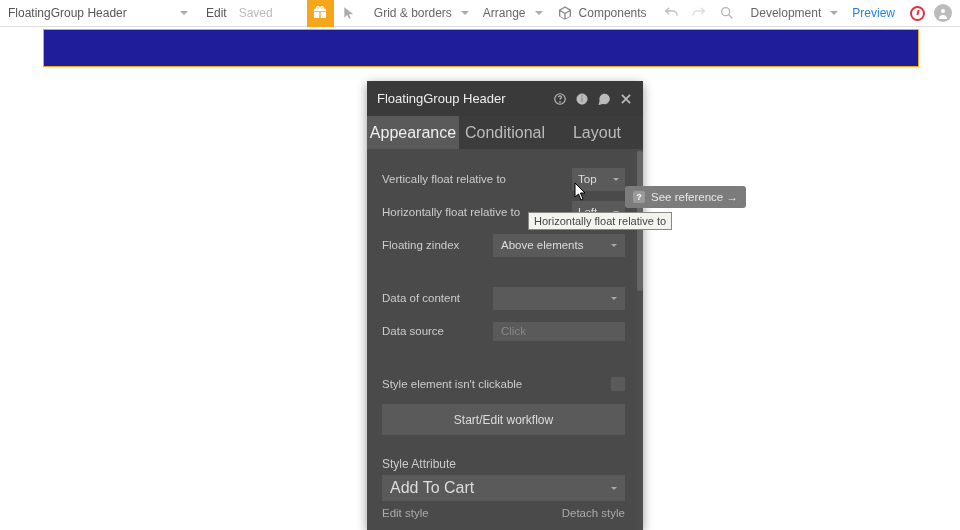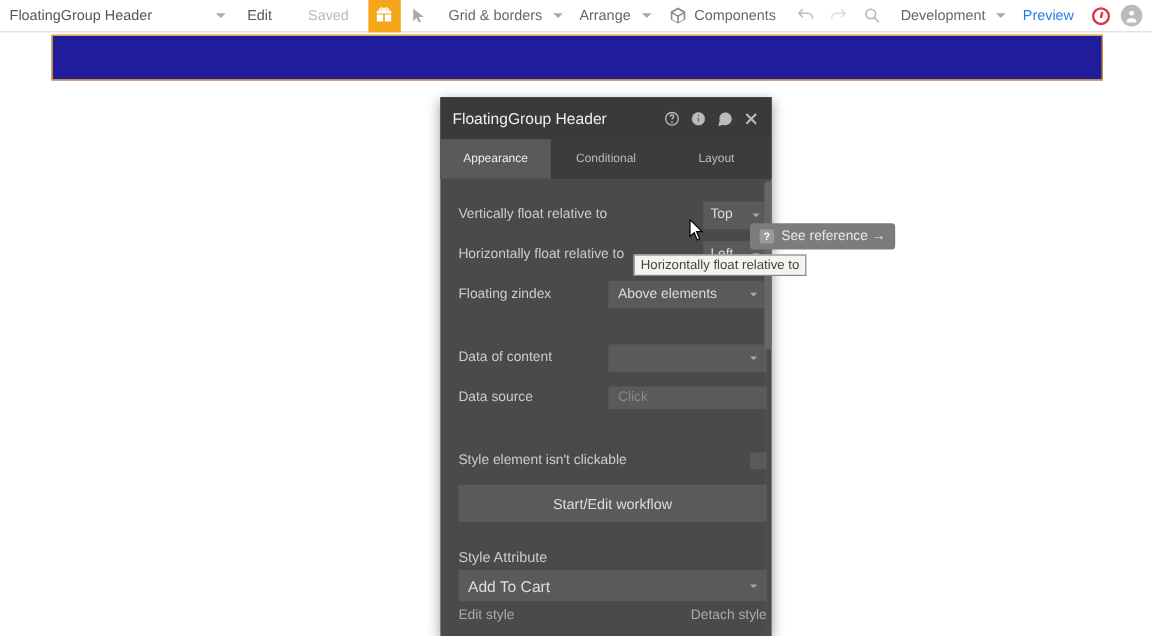--- a/index.html
+++ b/index.html
@@ -2,21 +2,21 @@
 <html><head>
   <meta charset="utf-8">
   <style>
     * { box-sizing: border-box; margin: 0; padding: 0; font-family: -apple-system, BlinkMacSystemFont, "Segoe UI", Arial, sans-serif; }
     body { width: 960px; height: 530px; overflow: hidden; background: #fff; position: relative; }
 
     .topbar { height: 27px; display: flex; align-items: center; border-bottom: 1px solid #ddd; font-size: 12px; color: #555; position: relative; }
     .el-select { display: flex; align-items: center; padding: 0 10px 0 8px; width: 198px; height: 100%; justify-content: space-between; cursor: pointer; }
     .caret-down { width: 0; height: 0; border-left: 4px solid transparent; border-right: 4px solid transparent; border-top: 4px solid #aaa; }
     .tb-text { padding: 0 8px; color: #555; }
-    .tb-saved { color: #bbb; padding-left: 4px; margin-left: 18px; }
+    .tb-saved { color: #bbb; padding-left: 4px; }
     .spacer { flex: 1 1 auto; }
     .gift-sq { width: 27px; height: 27px; background: #f6a61a; display: flex; align-items: center; justify-content: center; color: #fff; }
     .gift-icon svg { width: 16px; height: 16px; }
     .tb-item { display: flex; align-items: center; gap: 6px; padding: 0 10px; height: 100%; color: #666; }
     .tb-item.dd { padding-right: 4px; }
     .tb-caret { margin-left: 3px; }
     .cube-icon { width: 16px; height: 16px; }
     .undo-icon, .redo-icon, .search-ic { width: 16px; height: 16px; opacity: 0.55; }
     .preview { color: #267fe5; }
     .circle-dot { width: 15px; height: 15px; border: 2px solid #d34; border-radius: 50%; position: relative; }
@@ -27,31 +27,31 @@
 
     .canvas { position: relative; height: 503px; }
     .header-rect { position: absolute; left: 43px; top: 2px; width: 876px; height: 38px; background: #201d9b; border: 1px solid #f6a61a; }
 
     .panel { position: absolute; left: 367px; top: 54px; width: 276px; height: 449px; background: #4a4a4a; box-shadow: 0 3px 10px rgba(0,0,0,.4); color: #d6d6d6; font-size: 12px; }
     .panel-hdr { height: 35px; background: #3a3a3a; display: flex; align-items: center; padding: 0 10px; justify-content: space-between; }
     .panel-title { color: #eee; font-size: 13px; }
     .hdr-icons { display: flex; gap: 8px; align-items: center; }
     .hdr-ic { width: 14px; height: 14px; fill: #bbb; stroke: #bbb; }
     .tabs { display: flex; height: 33px; background: #3c3c3c; }
-    .tab { flex: 1; display: flex; align-items: center; justify-content: center; color: #bbb; font-size: 10px; text-align: right; }
+    .tab { flex: 1; display: flex; align-items: center; justify-content: center; color: #bbb; font-size: 16px; text-align: right; }
     .tab.active { background: #5a5a5a; color: #eee; }
-    .body { padding: 0 4px 0 15px; overflow: hidden; height: calc(100% - 68px); position: relative; }
+    .body { padding: 0 18px 0 15px; overflow: hidden; height: calc(100% - 68px); position: relative; }
     .scrollbar-gut { position: absolute; right: 0; top: 0; width: 6px; height: 100%; background: rgba(255,255,255,.02); }
     .scrollbar-thumb { position: absolute; right: 0; width: 6px; background: #666; border-radius: 3px; }
     .row { display: flex; align-items: center; justify-content: space-between; height: 26px; margin-top: 7px; }
     .row.first { margin-top: 17px; }
     .label { color: #ccc; font-size: 11.5px; }
     .dd-sm { width: 53px; height: 23px; background: #5a5a5a; display: flex; align-items: center; justify-content: space-between; padding: 0 6px; color: #ddd; font-size: 11.5px; }
     .dd-med { width: 132px; height: 23px; background: #5a5a5a; display: flex; align-items: center; justify-content: space-between; padding: 0 8px; color: #ddd; font-size: 11.5px; }
-    .dd-full { width: 100%; height: 26px; background: #5a5a5a; display: flex; align-items: center; justify-content: space-between; padding: 0 8px; color: #ddd; font-size: 13px; margin-top: 4px; }
+    .dd-full { width: 100%; height: 26px; background: #5a5a5a; display: flex; align-items: center; justify-content: space-between; padding: 0 8px; color: #ddd; font-size: 16px; margin-top: 4px; }
     .dd-caret { width: 0; height: 0; border-left: 3.5px solid transparent; border-right: 3.5px solid transparent; border-top: 3.5px solid #aaa; }
     .spacer-row { height: 20px; }
     .input-med { width: 132px; height: 19px; background: #5a5a5a; display: flex; align-items: center; padding: 0 8px; color: #888; font-size: 11.5px; }
     .checkbox { width: 14px; height: 14px; background: #5a5a5a; }
     .btn-full { width: 100%; height: 31px; background: #5a5a5a; display: flex; align-items: center; justify-content: center; color: #ddd; font-size: 12px; margin-top: 7px; }
     .link-row { display: flex; justify-content: space-between; margin-top: 6px; font-size: 11.5px; color: #aaa; }
     .sec-title { color: #ccc; font-size: 12px; margin-top: 22px; }
 
     .refbox { position: absolute; left: 625px; top: 159px; background: #7c7c7c; color: #e8e8e8; border-radius: 3px; padding: 5px 8px; font-size: 11.5px; display: flex; gap: 6px; align-items: center; }
     .refbox .q { width: 12px; height: 12px; background: #9a9a9a; border-radius: 2px; color: #fff; font-size: 9px; display: flex; align-items: center; justify-content: center; font-weight: bold; }

